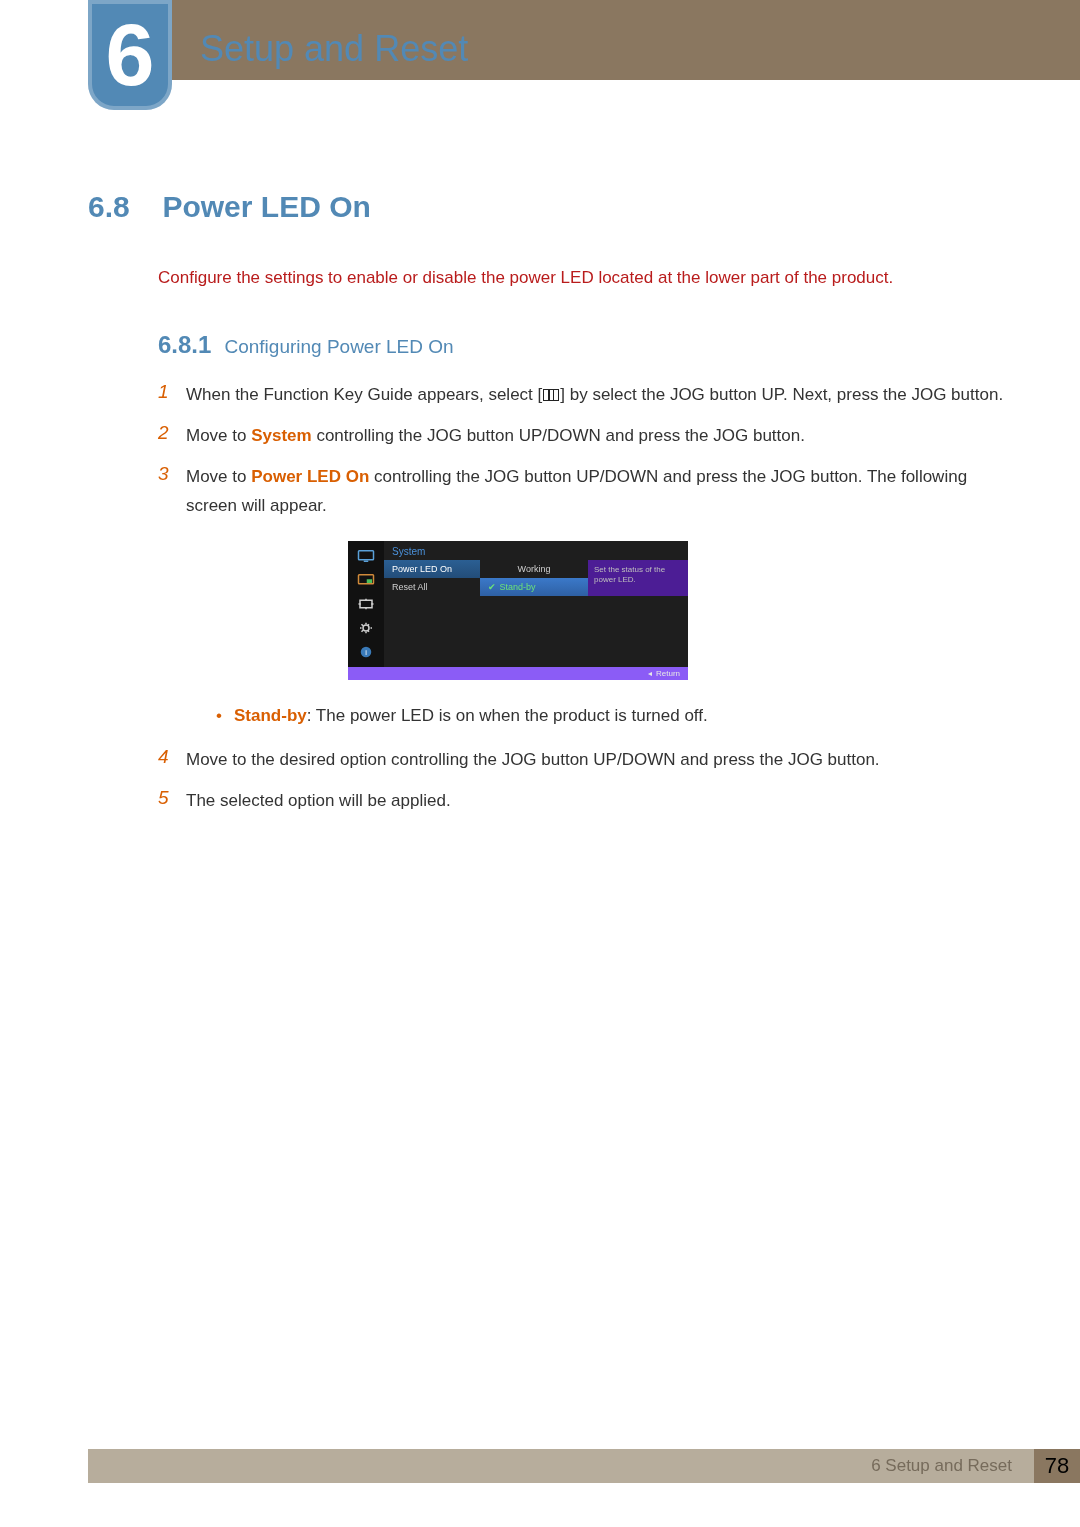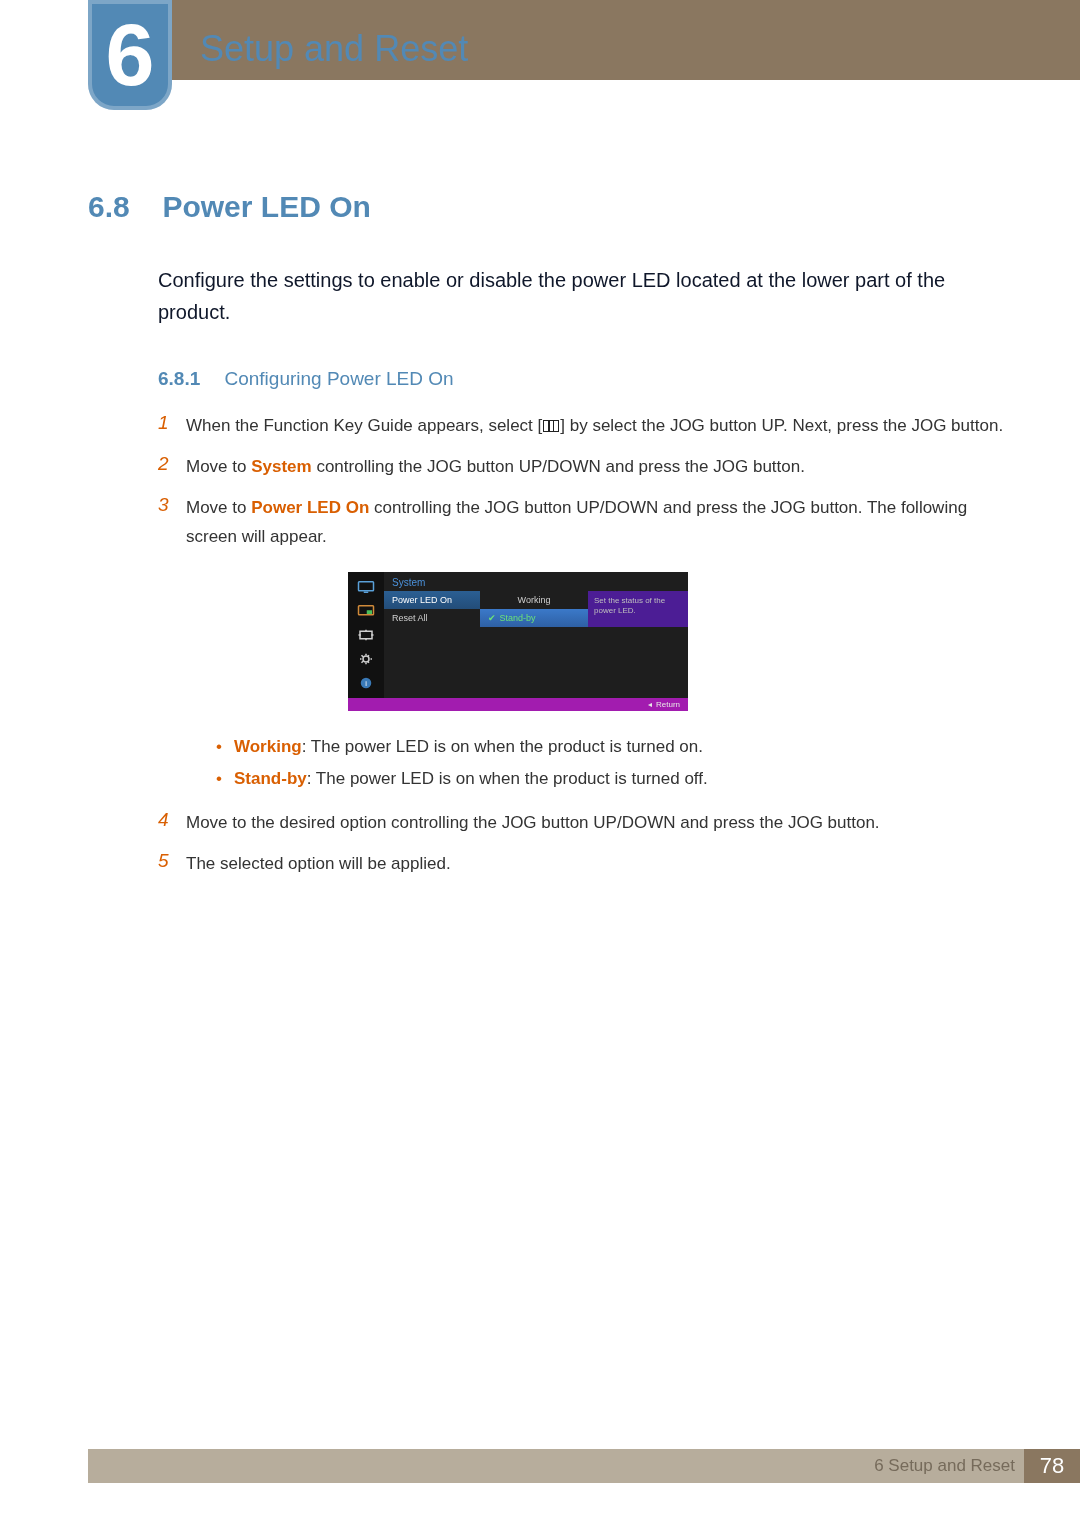--- a/index.html
+++ b/index.html
@@ -54,31 +54,31 @@
   }
   .sec-title {
     color: #5289b5;
     font-size: 30px;
     font-weight: 700;
     display: inline-block;
   }
   .sec-intro {
     margin-top: 40px;
     margin-left: 70px;
-    font-size: 20px;
+    font-size: 17px;
     line-height: 1.6;
-    color: #0f172a;
+    color: #b91c1c;
   }
   .subsec {
     margin-top: 40px;
     margin-left: 70px;
   }
   .subsec-num {
     color: #5289b5;
-    font-size: 19px;
+    font-size: 24px;
     font-weight: 700;
     display: inline-block;
     width: 62px;
   }
   .subsec-title {
     color: #5289b5;
     font-size: 19px;
     font-weight: 400;
     display: inline-block;
   }
@@ -166,21 +166,21 @@
   }
   .osd-help {
     width: 100px;
     padding: 5px 6px;
     font-size: 8px;
     color: #bfbfbf;
     line-height: 1.3;
     background: #4c1d95;
   }
   .osd-footer {
-    background: #a21caf;
+    background: #8b5cf6;
     color: #e6e6e6;
     font-size: 8px;
     text-align: right;
     padding: 2px 8px;
   }
   .osd-footer .arrow { margin-right: 4px; }
 
   .bullets { margin-left: 128px; margin-top: 12px; }
   .bullets .b { font-size: 17px; line-height: 1.9; color: #333; }
   .bullets .dot { color: #d95f02; display:inline-block; width:18px; }
@@ -189,25 +189,25 @@
   .footer-bar {
     position: absolute;
     bottom: 44px; left: 88px; right: 0;
     height: 34px;
     background: #b7ad9c;
     display: flex; align-items: center; justify-content: flex-end;
   }
   .footer-text { color: #766b5b; font-size: 17px; margin-right: 0; }
   .page-box {
     background: #8a7760;
-    color: #ffffff;
-    width: 56px; height: 34px;
+    color: #000000;
+    width: 46px; height: 34px;
     display: flex; align-items: center; justify-content: center;
     font-size: 22px;
-    margin-left: 9px;
+    margin-left: 22px;
   }
 </style>
 </head>
 <body>
 
 <div class="top-bar"></div>
 <div class="chapter-badge">
   <span>6</span>
 </div>
 <div class="chapter-title">Setup and Reset</div>
@@ -286,23 +286,20 @@
         </div>
       </div>
       <div class="osd-footer">
         <span class="arrow">◂</span><span>Return</span>
       </div>
     </div>
   </div>
 
   <div class="bullets">
     <div class="b">
-      <span class="dot">•</span><span class="kw">Working</span><span>: The power LED is on when the product is turned on.</span>
-    </div>
-    <div class="b">
       <span class="dot">•</span><span class="kw">Stand-by</span><span>: The power LED is on when the product is turned off.</span>
     </div>
   </div>
 
   <div class="steps" style="margin-top:14px;">
     <div class="step">
       <div class="step-n">4</div>
       <div class="step-t">Move to the desired option controlling the JOG button UP/DOWN and press the JOG button.</div>
     </div>
     <div class="step">

